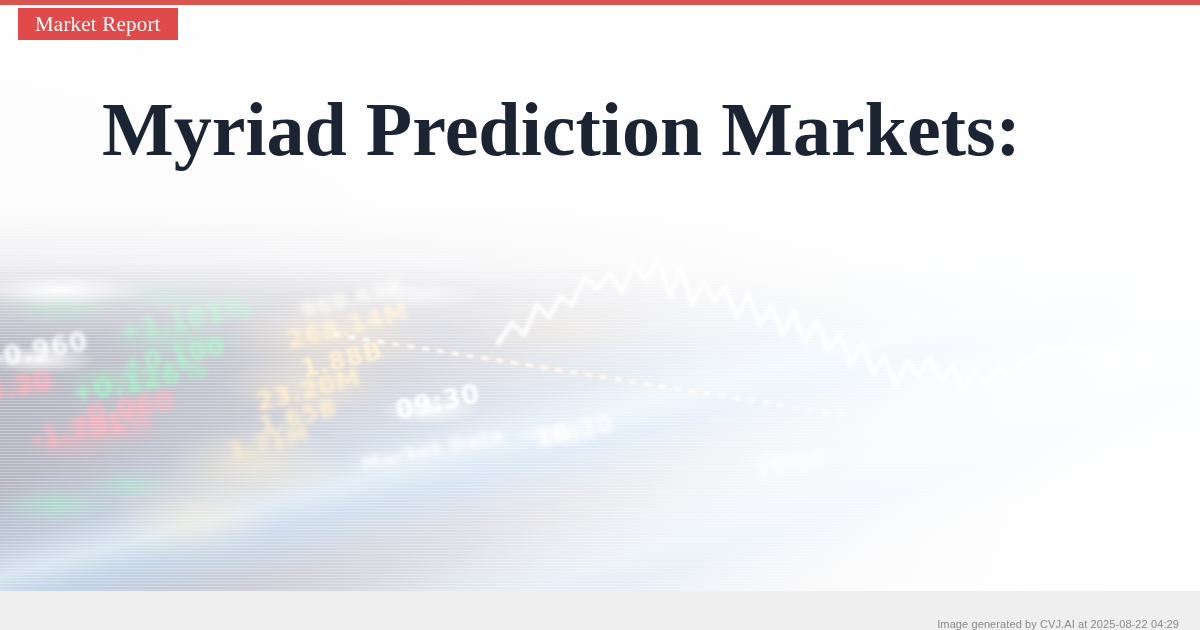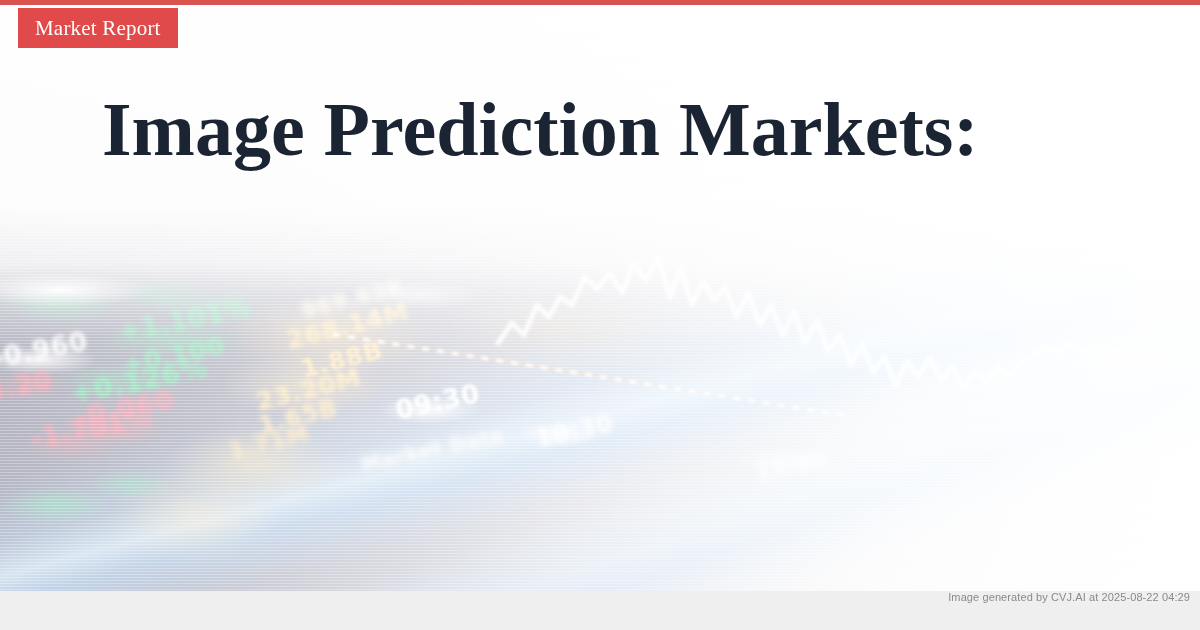--- a/index.html
+++ b/index.html
@@ -172,21 +172,21 @@
   #topbar {
     position: absolute;
     left: 0; top: 0;
     width: 1200px; height: 5px;
   }
 
   
   #badge {
     position: absolute;
     left: 18px; top: 8px;
-    height: 40px;
+    height: 32px;
     padding: 0 17px;
     display: flex;
     align-items: center;
     color: #ffffff;
     font-family: "Liberation Serif", serif;
     font-size: 21px;
     letter-spacing: 0.2px;
     z-index: 6;
   }
 
@@ -204,23 +204,23 @@
   }
   #headline .ln { display: block; white-space: nowrap; }
 
   
   #footer {
     position: absolute;
     left: 0; top: 591px;
     width: 1200px; height: 39px;
     background: #efefef;
     display: flex;
-    align-items: flex-start;
+    align-items: flex-end;
     justify-content: flex-end;
-    padding-right: 10px;
+    padding-right: 21px;
     z-index: 6;
   }
   #footer-text {
     font-family: "Liberation Sans", sans-serif;
     font-size: 11px;
     color: #8a8a8a;
     letter-spacing: 0.1px;
   }
 </style>
 </head>
@@ -277,20 +277,20 @@
     <div class="ph-layer wash-top"></div>
   </div>
 
   <div id="topbar" style="background: rgb(217, 83, 79);"></div>
 
   <div id="badge" style="background: rgb(224, 74, 74); color: rgb(255, 255, 255);">
     <span>Market Report</span>
   </div>
 
   <h1 id="headline" style="color: rgb(27, 36, 50);">
-    <span class="ln">Image Prediction Markets:</span>
+    <span class="ln">Myriad Prediction Markets:</span>
   </h1>
 
   <div id="footer" style="background: rgb(239, 239, 239);">
     <span id="footer-text" style="color: rgb(138, 138, 138);">Image generated by CVJ.AI at 2025-08-22 04:29</span>
   </div>
 
 </div>
 
 </body></html>

